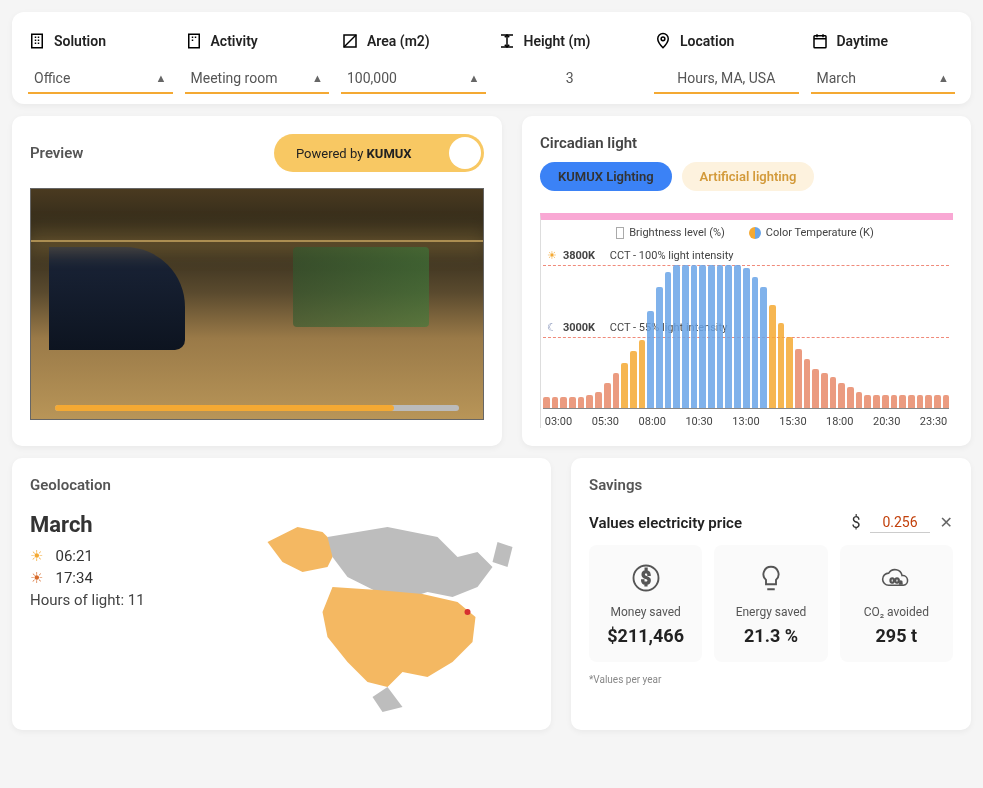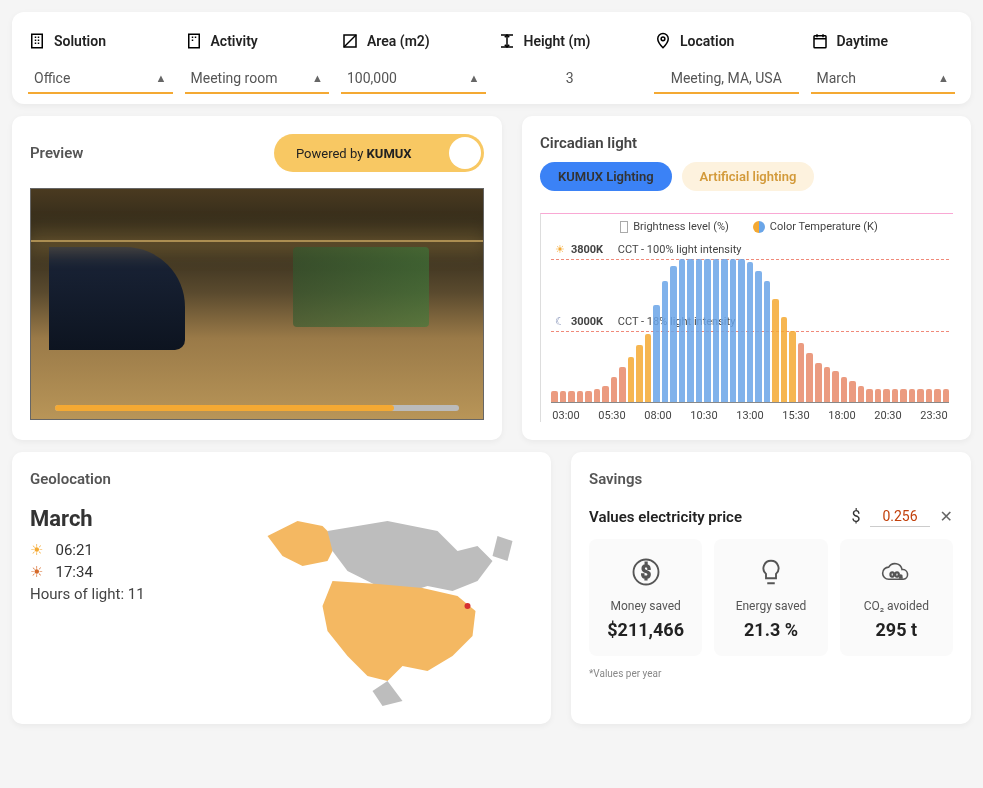--- a/index.html
+++ b/index.html
@@ -32,21 +32,21 @@
 .scene-window { position:absolute; left:4%; top:25%; width:30%; height:45%; background:linear-gradient(180deg,#1a2438,#0d1420); border-radius: 0 60px 10px 0; }
 .slider-track { position: absolute; bottom: 8px; left: 24px; right: 24px; height: 6px; background: #bbb; border-radius: 3px; }
 .slider-fill { position: absolute; left: 0; top: 0; height: 100%; width: 84%; background: #f4a933; border-radius: 3px; }
 
 .circ-title { font-weight: 600; color: #444; margin-bottom: 10px; font-size: 15px; }
 .pills { display: flex; gap: 10px; margin-bottom: 22px; }
 .pill { border-radius: 18px; padding: 7px 18px; font-size: 13px; font-weight: 600; cursor: pointer; }
 .pill.active { background: #3b82f6; color: #333; }
 .pill.inactive { background: #fdf2de; color: #d39a3a; }
 
-.chart-box { border-left: 1px solid #ddd; border-top: 1px solid #f9a8d4; padding: 6px 4px 0 8px; position: relative; }
+.chart-box { border-left: 1px solid #ddd; border-top: 7px solid #f9a8d4; padding: 6px 4px 0 0; position: relative; }
 .legend { display: flex; justify-content: center; gap: 24px; font-size: 11px; color: #444; margin-bottom: 10px; }
 .legend-item { display: flex; align-items: center; gap: 5px; }
 .leg-bar { width:8px; height:12px; border:1px solid #aaa; }
 .leg-half { display:flex; width:12px; height:12px; border-radius:50%; overflow:hidden; }
 .leg-half span:first-child{flex:1;background:#f4a933;} .leg-half span:last-child{flex:1;background:#6aa5e8;}
 
 .chart-area { position: relative; height: 160px; margin-left: 2px; }
 .chart-baseline { position:absolute; left:0; right:0; bottom:0; height:1px; background:#888;}
 .dashed { position:absolute; left:0; right:0; border-top:1px dashed #f08a7a; }
 .anno { position: absolute; font-size: 11px; color:#444; display:flex; align-items:center; gap:6px; }
@@ -160,21 +160,21 @@
       <div class="header-label">
         <span class="hdr-icon">
             <svg viewBox="0 0 24 24" width="18" height="18" fill="none" stroke="#000" stroke-width="2">
               <path d="M12 21s-7-7-7-12a7 7 0 0114 0c0 5-7 12-7 12z"></path>
               <circle cx="12" cy="9" r="2.5"></circle>
             </svg>
           </span>
         <span>Location</span>
       </div>
       <div class="select-row">
-        <span style="margin:0 auto">Meeting, MA, USA</span>
+        <span style="margin:0 auto">Hours, MA, USA</span>
       </div>
     </div>
     <div class="header-col">
       <div class="header-label">
         <span class="hdr-icon">
             <svg viewBox="0 0 24 24" width="18" height="18" fill="none" stroke="#000" stroke-width="2">
               <rect x="4" y="5" width="16" height="16" rx="1"></rect>
               <line x1="4" y1="9" x2="20" y2="9"></line>
               <line x1="8" y1="3" x2="8" y2="7"></line>
               <line x1="16" y1="3" x2="16" y2="7"></line>
@@ -228,21 +228,21 @@
               <span></span>
               <span></span>
             </span>
             <span>Color Temperature (K)</span>
           </div>
       </div>
       <div class="chart-area" id="chart-area">
         <div class="dashed" style="top:10%;"></div>
         <div class="dashed" style="top:55%;"></div>
         <div class="anno" style="top:0;left:4px;"><span class="sun">☀</span><b>3800K</b>&nbsp;<span>CCT - 100% light intensity</span></div>
-        <div class="anno" style="top:45%;left:4px;"><span class="moon">☾</span><b>3000K</b>&nbsp;<span>CCT - 18% light intensity</span></div>
+        <div class="anno" style="top:45%;left:4px;"><span class="moon">☾</span><b>3000K</b>&nbsp;<span>CCT - 55% light intensity</span></div>
         <div class="bars" id="bars">
             <div class="bar" style="height: 7.2%; background: rgb(232, 138, 106); opacity: 0.85;"></div>
             <div class="bar" style="height: 7.2%; background: rgb(232, 138, 106); opacity: 0.85;"></div>
             <div class="bar" style="height: 7.2%; background: rgb(232, 138, 106); opacity: 0.85;"></div>
             <div class="bar" style="height: 7.2%; background: rgb(232, 138, 106); opacity: 0.85;"></div>
             <div class="bar" style="height: 7.2%; background: rgb(232, 138, 106); opacity: 0.85;"></div>
             <div class="bar" style="height: 9%; background: rgb(232, 138, 106); opacity: 0.85;"></div>
             <div class="bar" style="height: 10.8%; background: rgb(232, 138, 106); opacity: 0.85;"></div>
             <div class="bar" style="height: 16.2%; background: rgb(232, 138, 106); opacity: 0.85;"></div>
             <div class="bar" style="height: 22.5%; background: rgb(232, 138, 106); opacity: 0.85;"></div>

